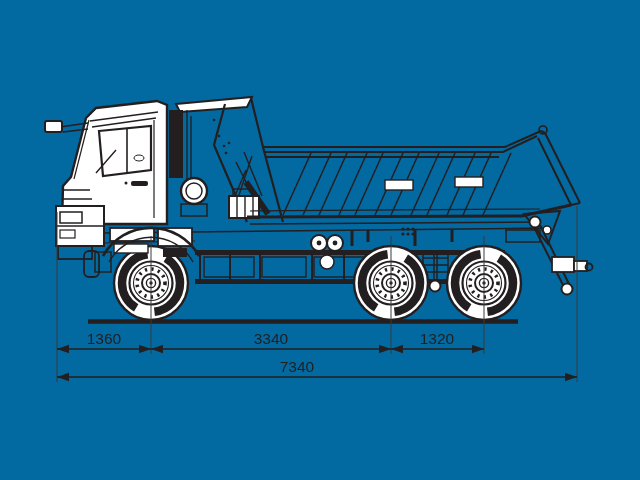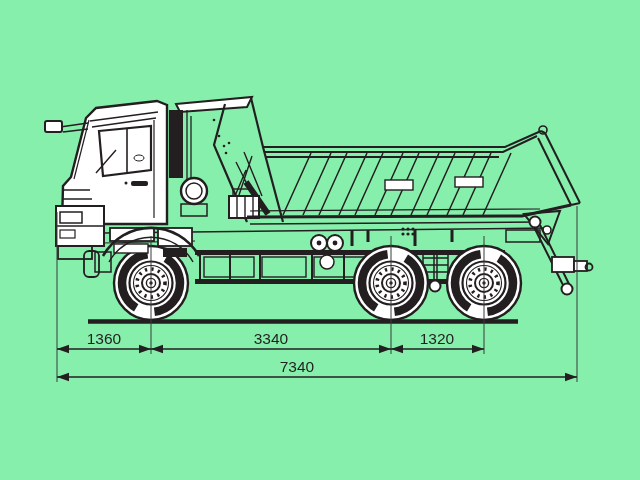--- a/index.html
+++ b/index.html
@@ -1,17 +1,17 @@
 <!DOCTYPE html>
 <html><head>
 <meta charset="utf-8">
 <style>
   html,body{margin:0;padding:0;background:#ffffff;}
   body{width:640px;height:480px;overflow:hidden;font-family:"Liberation Sans",sans-serif;}
-  .canvas{position:relative;width:640px;height:480px;background:#86efac;}
+  .canvas{position:relative;width:640px;height:480px;background:#0369a1;}
   svg{display:block;}
   svg text{font-family:"Liberation Sans",sans-serif;font-size:15.5px;fill:#231f20;}
   .thin{stroke:#3a3a3a;stroke-width:1;}
   .dim{stroke:#231f20;stroke-width:1.4;}
 </style>
 </head>
 <body>
 
 <div class="canvas">
 <svg width="640" height="480" viewBox="0 0 640 480">

